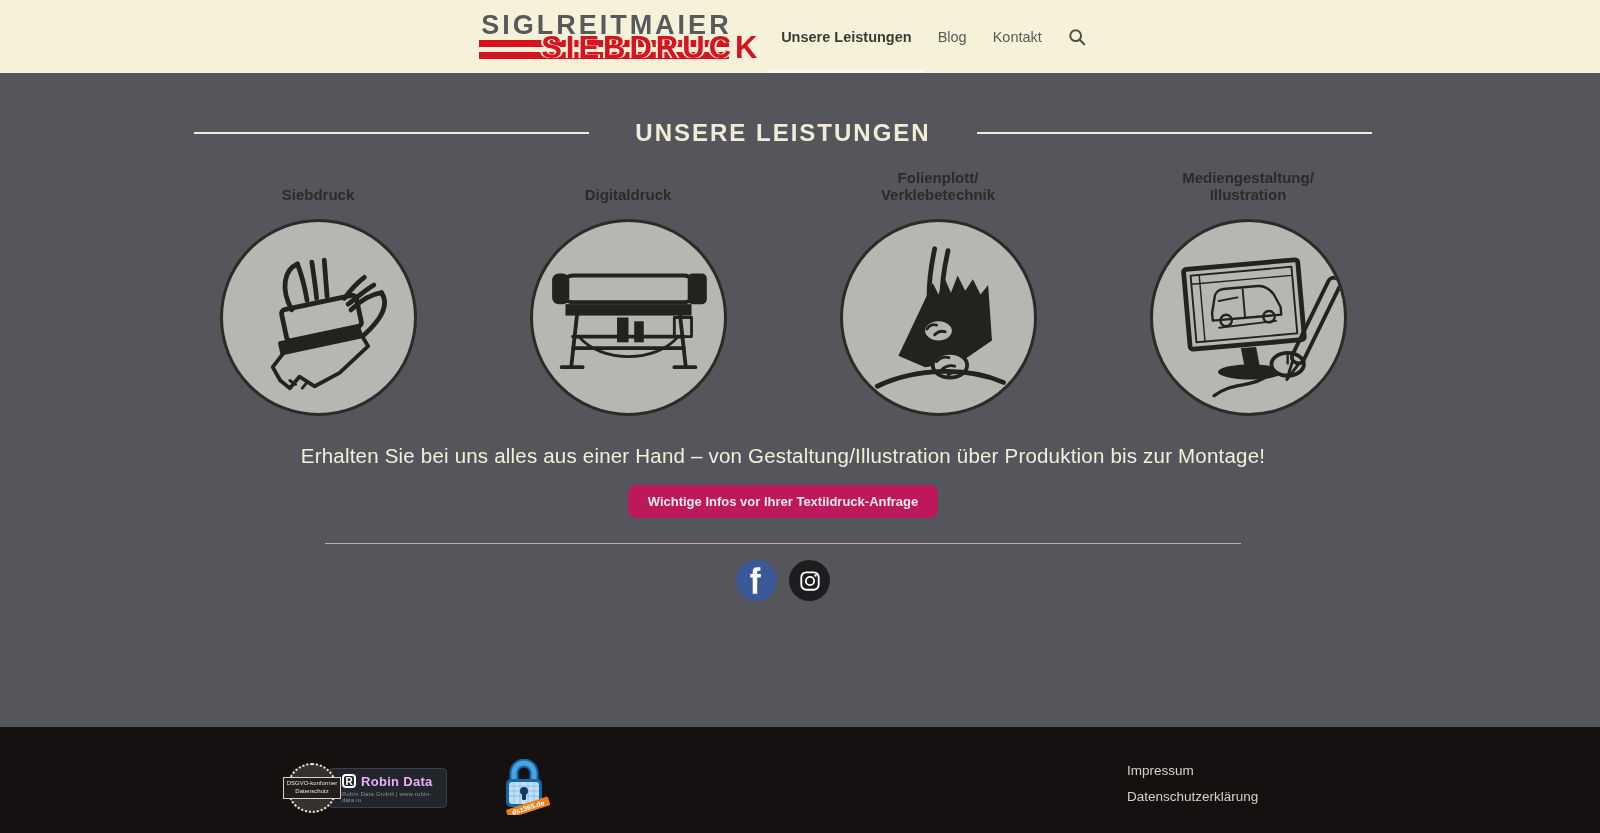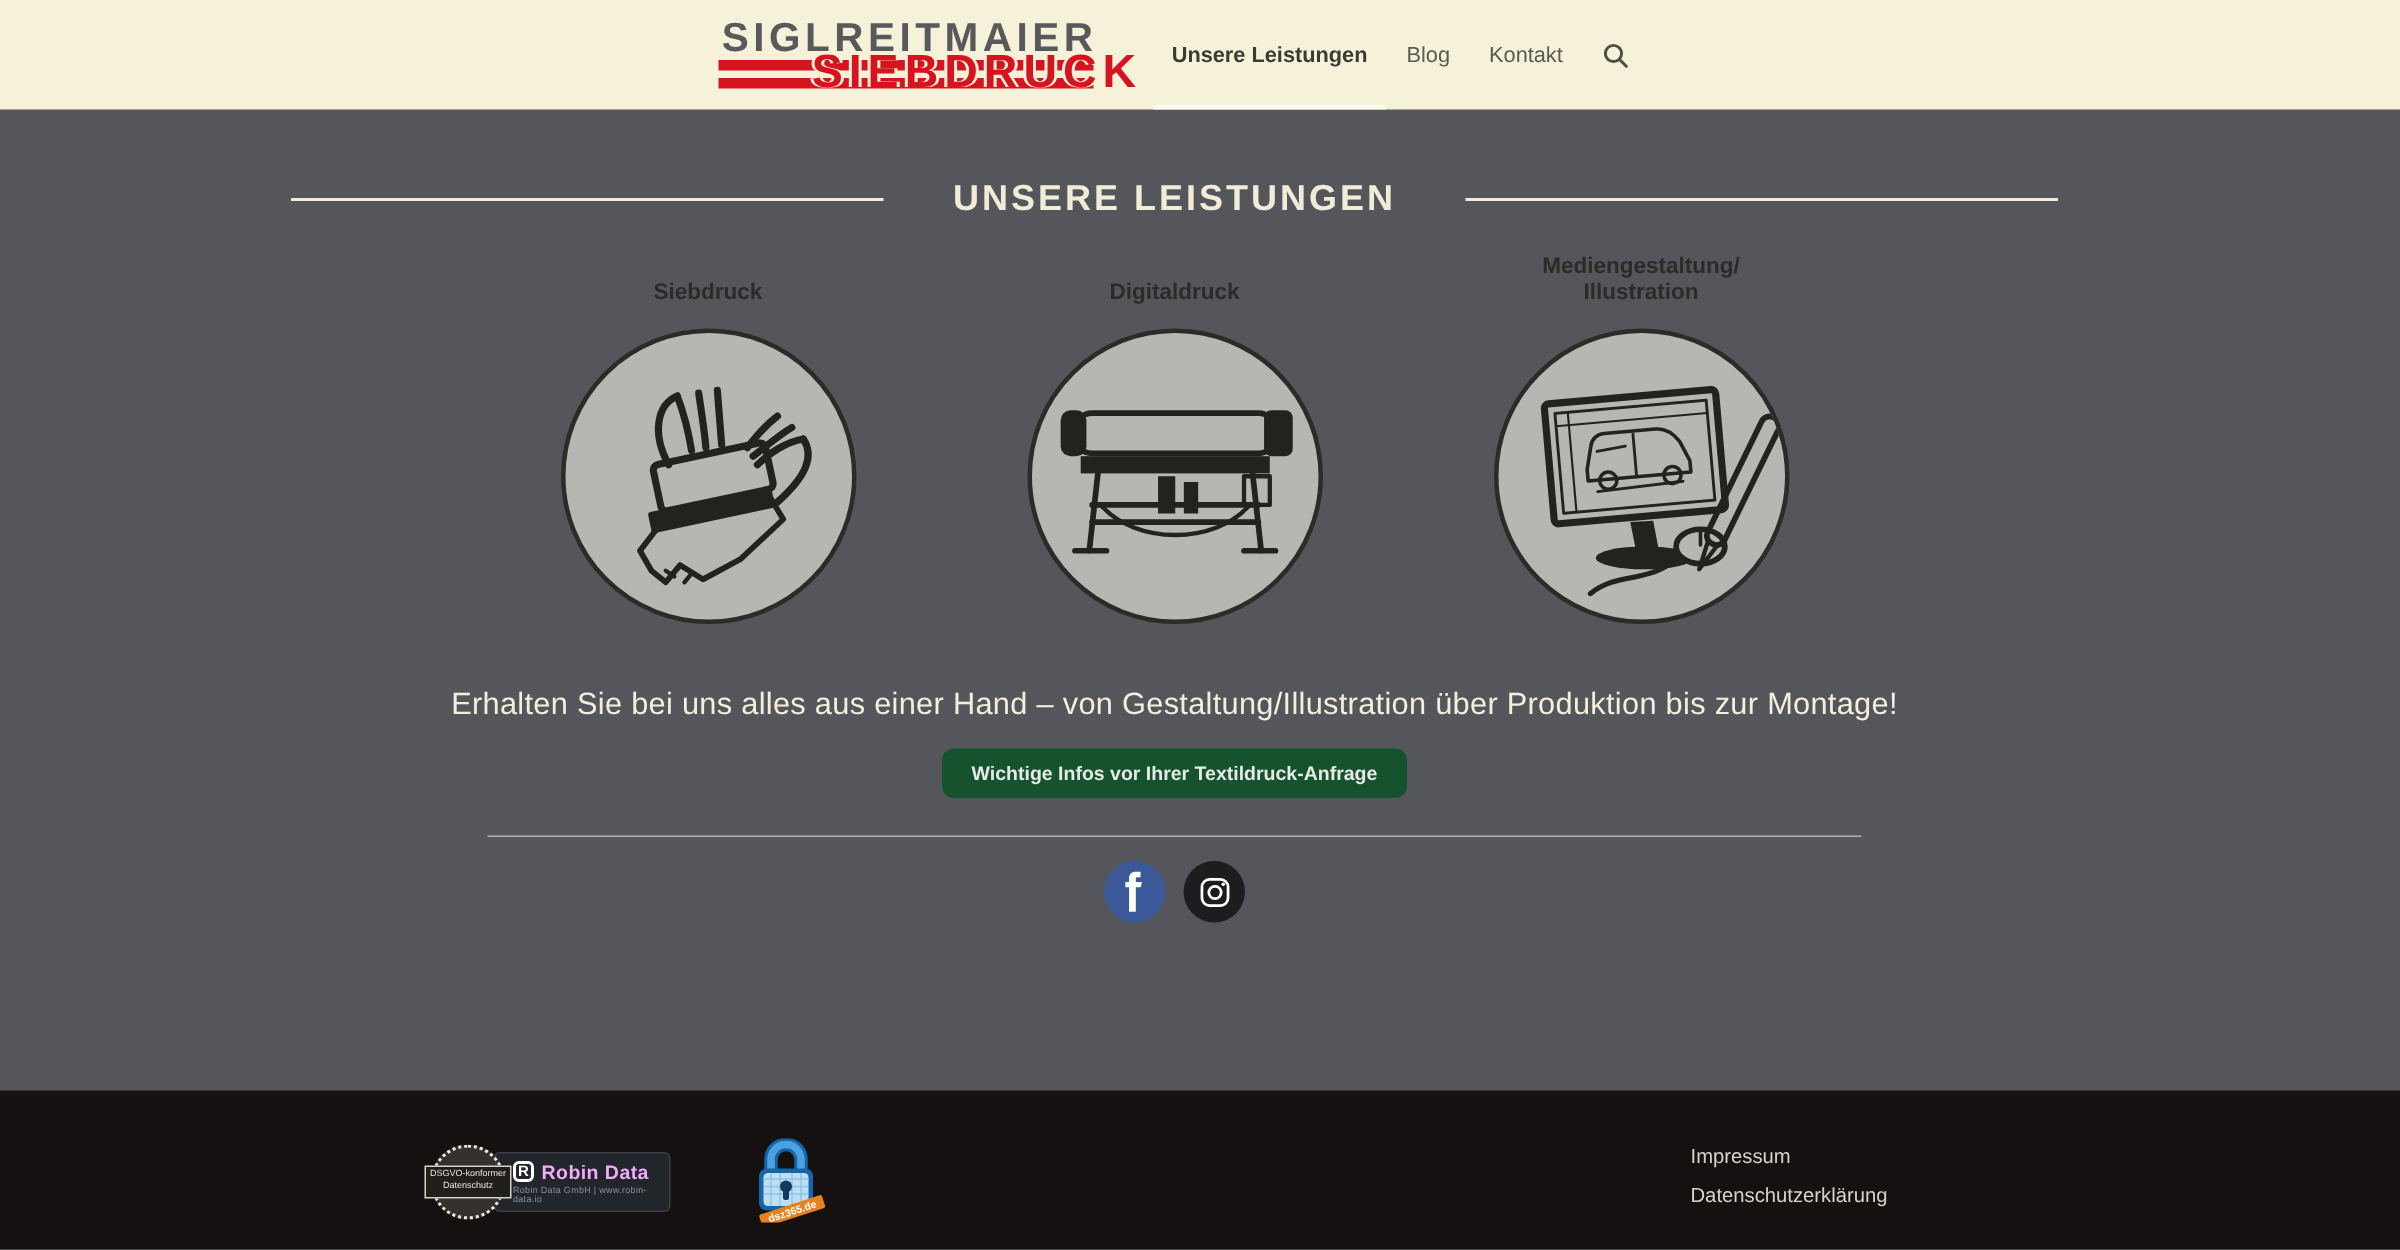--- a/index.html
+++ b/index.html
@@ -67,36 +67,36 @@
     height:42px; display:flex; flex-direction:column; justify-content:flex-end;
     text-align:center; font-size:15px; font-weight:700; color:#2c2b28; line-height:1.1;
   }
   .service-circle {
     margin-top:16px; width:197px; height:197px; border-radius:50%;
     background:#b6b6b3; border:3px solid #2b2b27;
     display:flex; align-items:center; justify-content:center; overflow:hidden;
   }
 
   .tagline {
-    margin-top:42px; text-align:center;
+    margin-top:28px; text-align:center;
     font-size:20.5px; color:#f3efdb; letter-spacing:.2px;
   }
 
   .btn-row { display:flex; justify-content:center; }
   .catalog-btn {
     margin-top:21px; display:inline-flex; align-items:center; gap:8px;
     background:#d11122; color:#f7f3dc;
     border:1px solid #a60d1b; border-radius:8px;
     font-size:14px; font-weight:700; font-family:inherit;
     padding:8px 20px; cursor:pointer;
     box-shadow:0 2px 4px rgba(0,0,0,.35);
   }
   .info-btn {
     margin-top:17px; display:inline-block;
-    background:#14532d; color:#e9e9e7;
+    background:#be185d; color:#e9e9e7;
     border:none; border-radius:8px;
     font-size:13px; font-weight:700; font-family:inherit;
     padding:9px 20px; cursor:pointer;
   }
 
   .divider { margin:25px auto 0; width:916px; height:1px; background:rgba(228,226,216,.65); }
 
   .social-row { margin-top:16px; display:flex; justify-content:center; gap:12px; }
   .social-circle {
     width:41px; height:41px; border-radius:50%;
@@ -214,20 +214,38 @@
             <path d="M30 152 L52 152 M148 152 L170 152"></path>
             <path d="M42 120 L158 120 M42 132 L158 132"></path>
             <path d="M48 120 C72 148 128 148 152 120" stroke-width="3"></path>
             <rect x="148" y="100" width="18" height="20" stroke-width="3"></rect>
             <rect x="88" y="100" width="12" height="26" fill="#23231d" stroke="none"></rect>
             <rect x="106" y="104" width="10" height="22" fill="#23231d" stroke="none"></rect>
           </svg>
         </div>
       </div>
 
+      <div class="service-col">
+        <div class="service-title">
+          <span>Folienplott/</span>
+          <span>Verklebetechnik</span>
+        </div>
+        <div class="service-circle">
+          <svg width="197" height="197" viewBox="0 0 200 200" fill="none" stroke="#23231d" stroke-width="4" stroke-linecap="round" stroke-linejoin="round">
+            <path d="M58 140 L94 64 L100 76 L106 58 L113 74 L120 56 L128 72 L136 60 L144 76 L152 66 L156 124 L124 146 L86 152 Z" fill="#23231d" stroke="none"></path>
+            <path d="M96 28 C90 56 88 84 93 106" stroke-width="5"></path>
+            <path d="M110 30 C104 56 102 80 105 100" stroke-width="5"></path>
+            <ellipse cx="100" cy="114" rx="16" ry="12" fill="#b6b6b3"></ellipse>
+            <path d="M88 112 q4 -6 10 -4 M96 118 q5 -5 11 -3" stroke-width="3"></path>
+            <ellipse cx="112" cy="150" rx="18" ry="13" fill="#b6b6b3"></ellipse>
+            <path d="M98 146 q6 -6 13 -4 M104 154 q6 -5 13 -3 M110 160 q6 -4 12 -2" stroke-width="3"></path>
+            <path d="M36 172 C78 152 132 152 168 168" stroke-width="5"></path>
+          </svg>
+        </div>
+      </div>
 
       <div class="service-col">
         <div class="service-title">
           <span>Mediengestaltung/</span>
           <span>Illustration</span>
         </div>
         <div class="service-circle">
           <svg width="197" height="197" viewBox="0 0 200 200" fill="none" stroke="#23231d" stroke-width="4" stroke-linecap="round" stroke-linejoin="round">
             <g transform="rotate(-5 100 95)">
               <rect x="36" y="44" width="120" height="84" rx="3" stroke-width="5"></rect>

